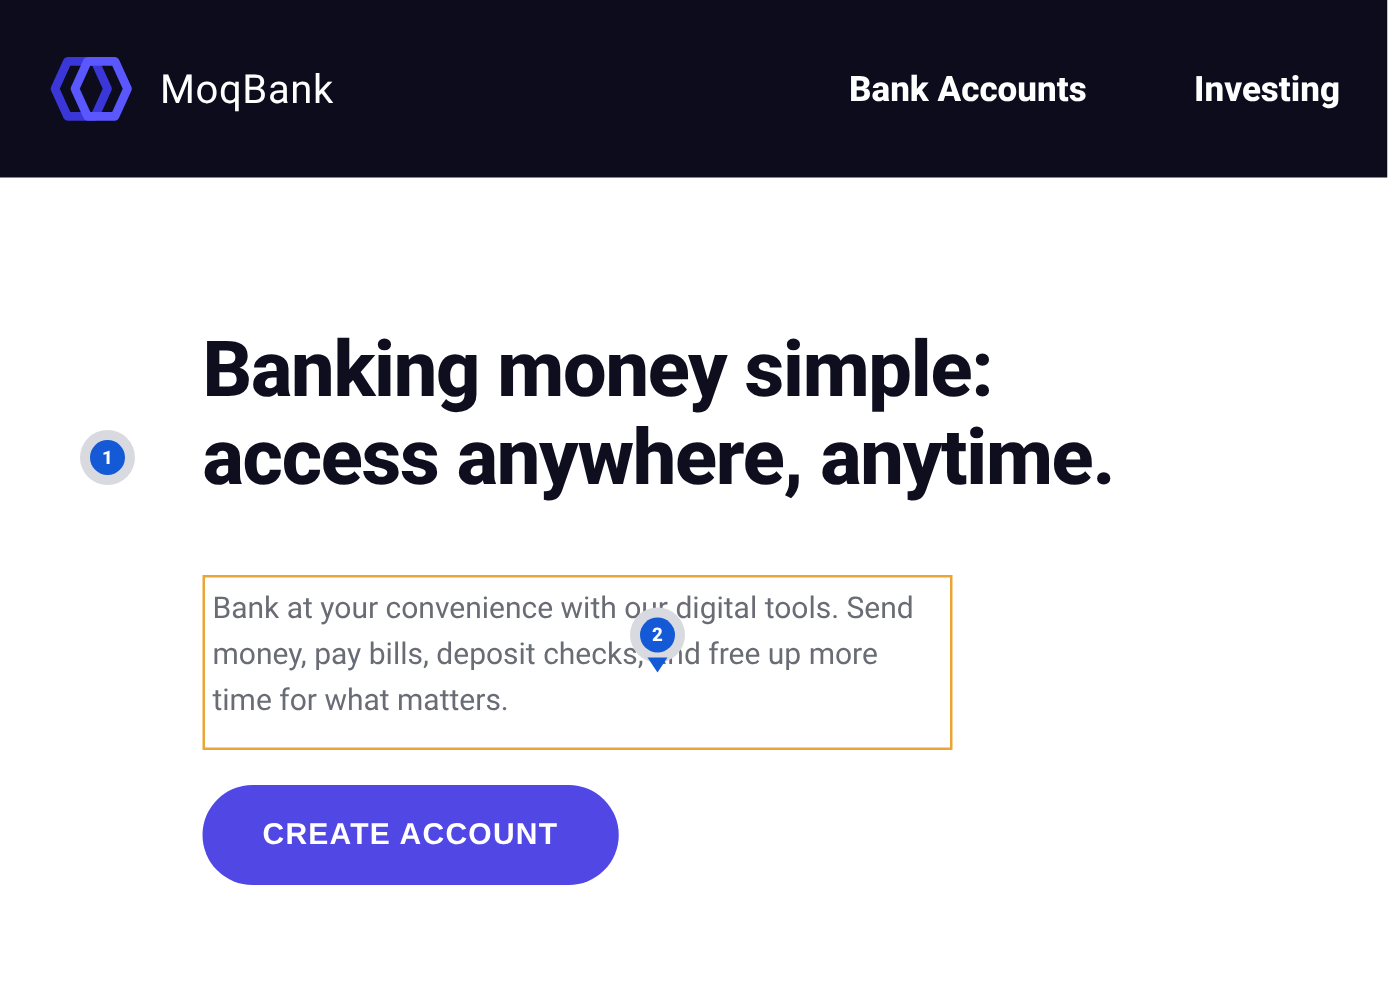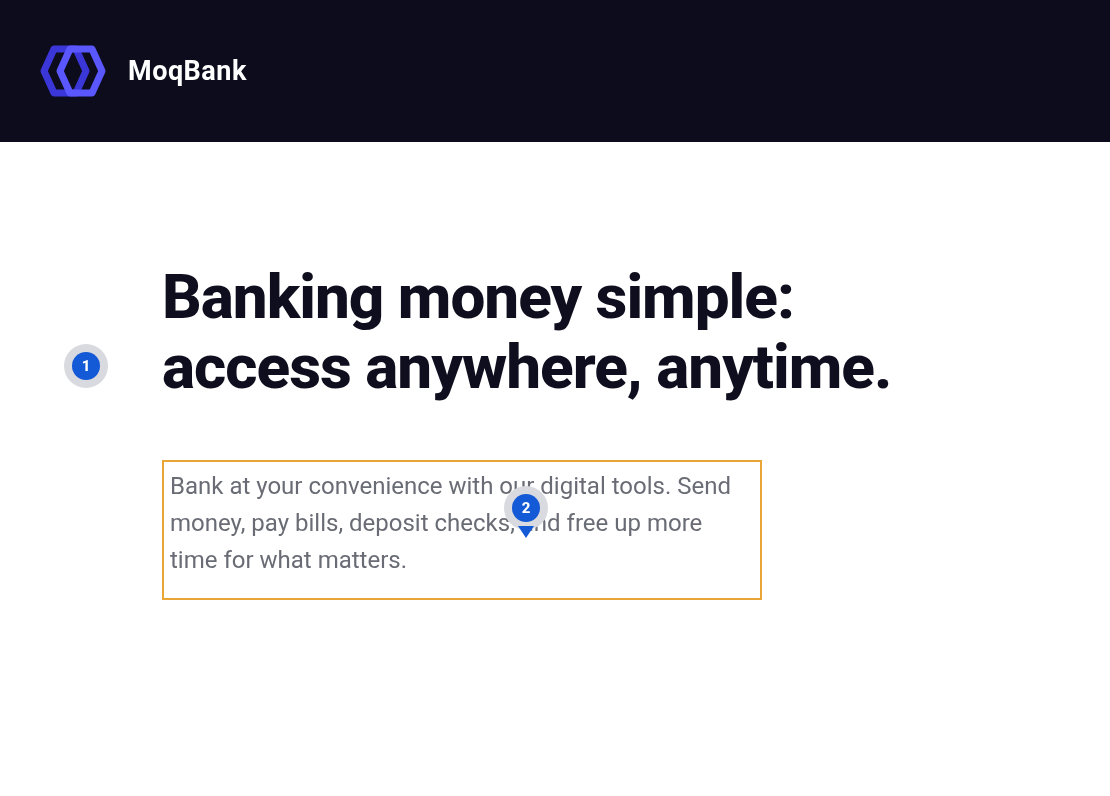--- a/index.html
+++ b/index.html
@@ -28,22 +28,22 @@
   }
   .logo-icon-wrap {
     width: 74px;
     height: 56px;
     display: flex;
     align-items: center;
     justify-content: center;
   }
   .brand-name {
     color: #ffffff;
-    font-size: 27px;
-    font-weight: 700;
+    font-size: 32px;
+    font-weight: 400;
     letter-spacing: 0.5px;
   }
   .nav {
     margin-left: auto;
     display: flex;
     gap: 86px;
     align-items: center;
   }
   .nav a {
     color: #ffffff;
@@ -154,30 +154,33 @@
 
         <svg width="74" height="56" viewBox="0 0 74 56">
           <polygon points="16,6 38,6 48,28 38,50 16,50 6,28" fill="none" stroke="#3a36d8" stroke-width="7" stroke-linejoin="round"></polygon>
           <polygon points="32,6 54,6 64,28 54,50 32,50 22,28" fill="none" stroke="#5a57ff" stroke-width="7" stroke-linejoin="round"></polygon>
         </svg>
       </span>
       <span class="brand-name">MoqBank</span>
     </div>
 
     <nav class="nav">
+      <a href="#">Bank Accounts</a>
+      <a href="#">Investing</a>
     </nav>
   </header>
 
   <section class="hero">
     <h1>Banking money simple: access anywhere, anytime.</h1>
 
     <div class="subhead-box">
       <p>Bank at your convenience with our digital tools. Send money, pay bills, deposit checks, and free up more time for what matters.</p>
     </div>
 
+    <button class="cta-button">CREATE ACCOUNT</button>
   </section>
 
   <div class="marker marker-1">
     <div class="inner">1</div>
   </div>
 
   <div class="marker marker-2">
     <div class="inner">2</div>
     <div class="pin-tail"></div>
   </div>

